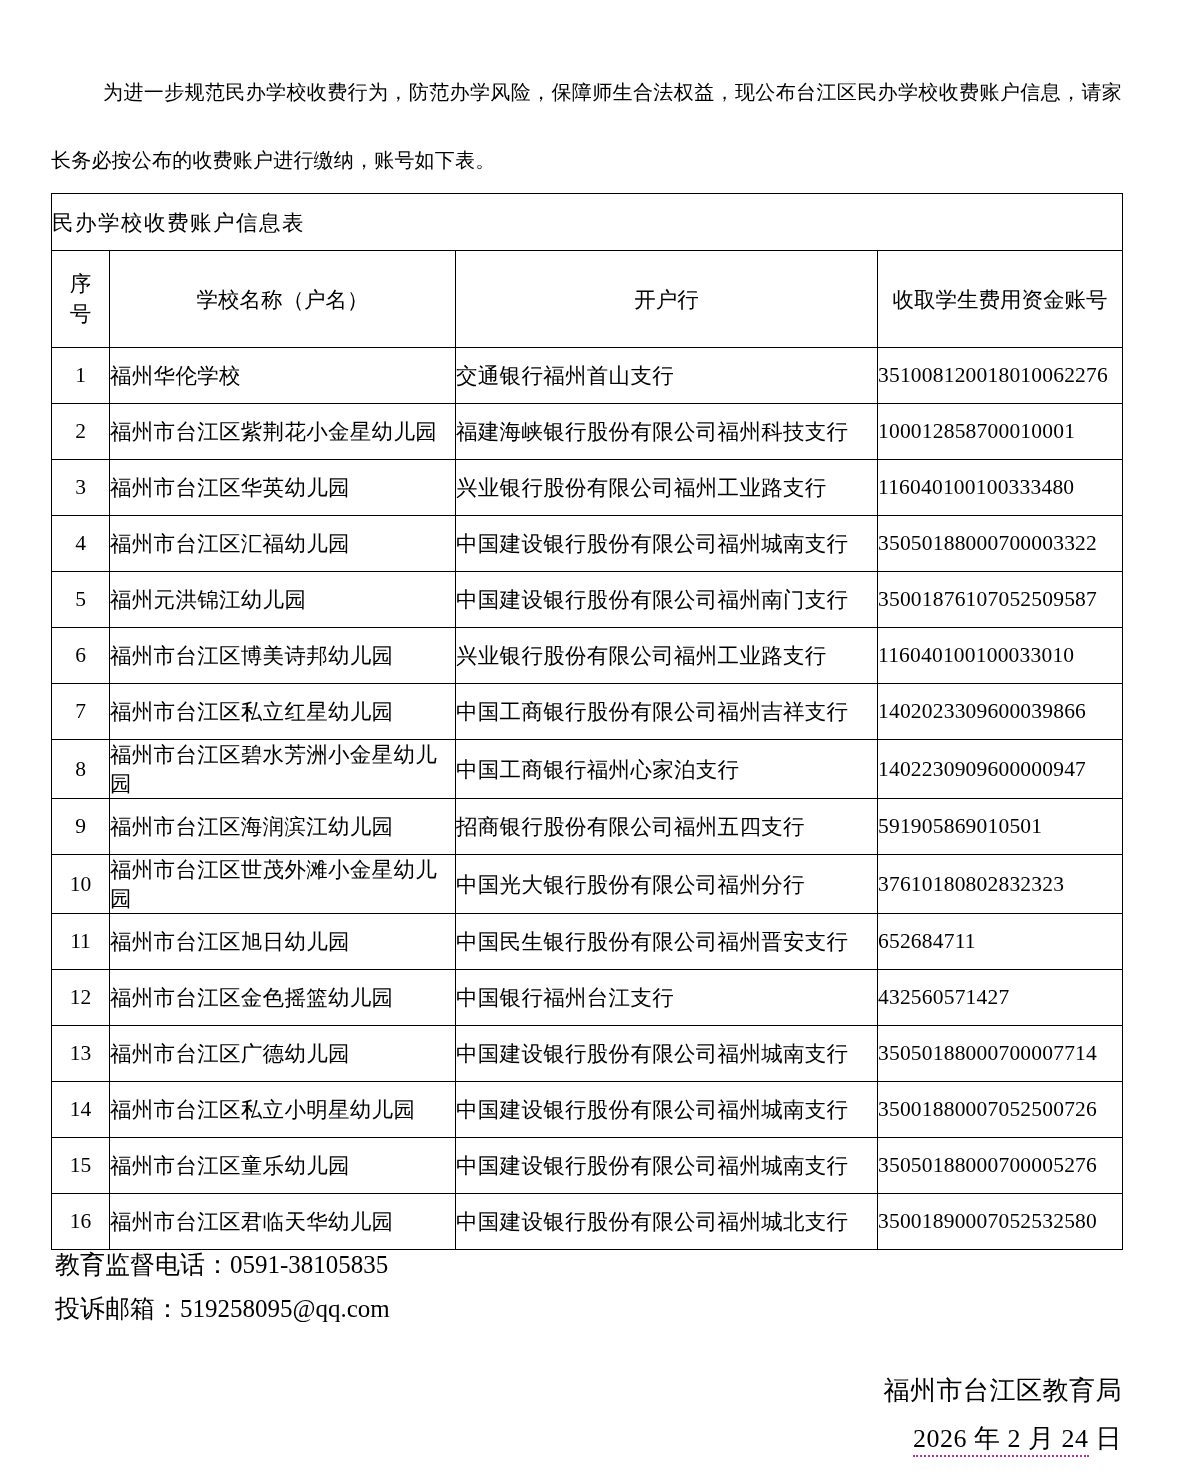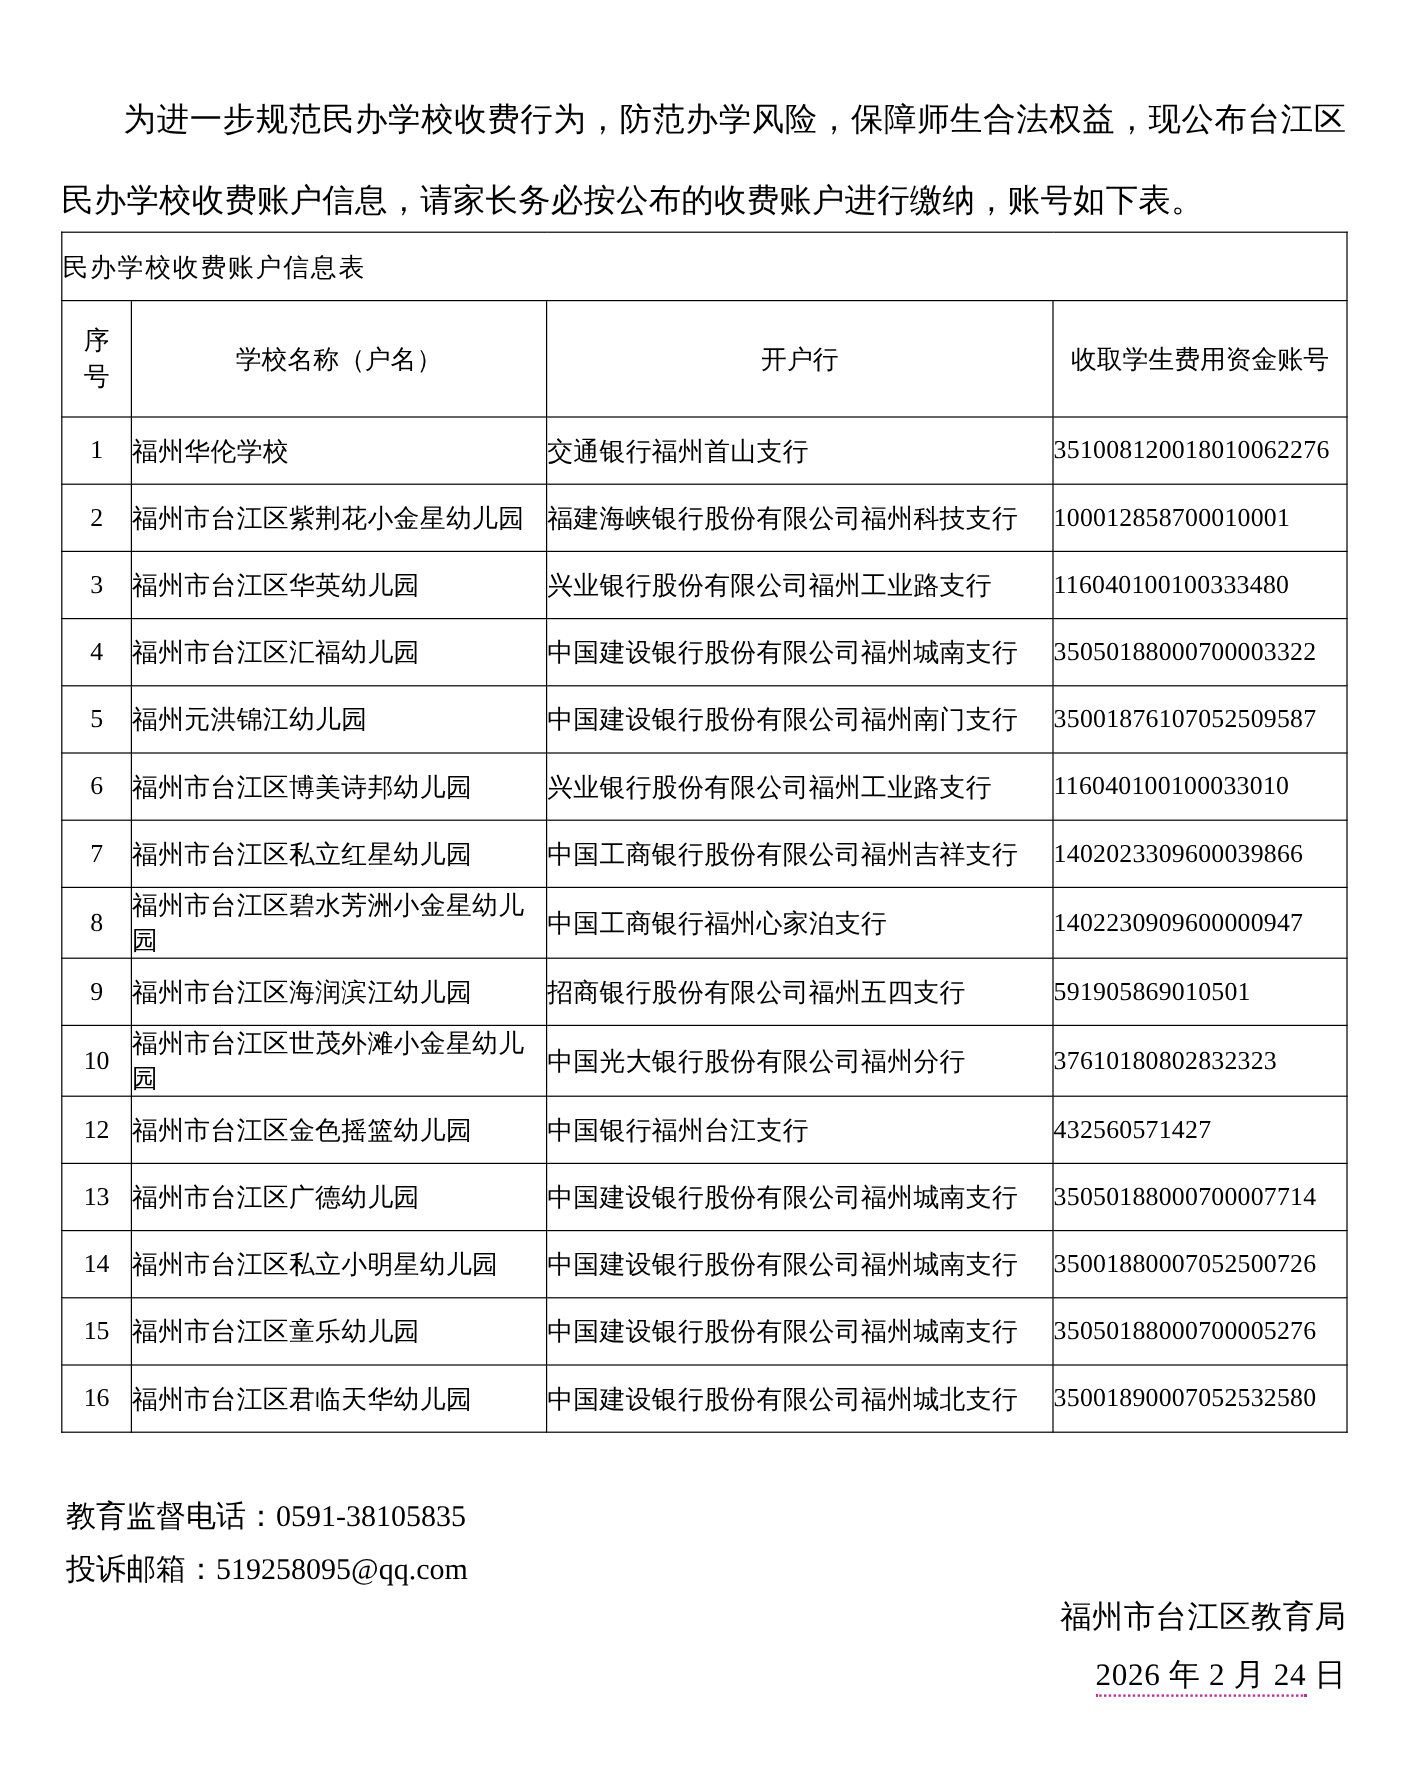--- a/index.html
+++ b/index.html
@@ -15,21 +15,21 @@
     position: relative;
     overflow: hidden;
   }
 
   
   .intro {
     position: absolute;
     left: 51px;
     top: 38px;
     width: 1071px;
-    font-size: 27px;
+    font-size: 20px;
     line-height: 68px;
     text-align: justify;
     text-align-last: left;
     text-indent: 52px;
     letter-spacing: 0.2px;
   }
 
   
   .fee-table {
     position: absolute;
@@ -86,21 +86,21 @@
   .contact div { white-space: nowrap; }
 
   .signoff {
     position: absolute;
     right: 56px;
     top: 1325px;
     text-align: right;
     font-size: 26px;
     line-height: 46px;
   }
-  .signoff .dept { white-space: nowrap; letter-spacing: 0.5px; }
+  .signoff .dept { white-space: nowrap; letter-spacing: 0.5px; margin-top: 43px; }
   .signoff .date {
     white-space: nowrap;
     letter-spacing: 0.5px;
     margin-top: 2px;
   }
   .date-marked {
     border-bottom: 2px dotted #c0309a;
     padding-bottom: 2px;
   }
 </style>
@@ -184,20 +184,26 @@
       <td class="c-bank">招商银行股份有限公司福州五四支行</td>
       <td class="c-acct">591905869010501</td>
     </tr>
     <tr class="data-row">
       <td class="c-seq">10</td>
       <td class="c-name">福州市台江区世茂外滩小金星幼儿园</td>
       <td class="c-bank">中国光大银行股份有限公司福州分行</td>
       <td class="c-acct">37610180802832323</td>
     </tr>
     <tr class="data-row">
+      <td class="c-seq">11</td>
+      <td class="c-name">福州市台江区旭日幼儿园</td>
+      <td class="c-bank">中国民生银行股份有限公司福州晋安支行</td>
+      <td class="c-acct">652684711</td>
+    </tr>
+    <tr class="data-row">
       <td class="c-seq">12</td>
       <td class="c-name">福州市台江区金色摇篮幼儿园</td>
       <td class="c-bank">中国银行福州台江支行</td>
       <td class="c-acct">432560571427</td>
     </tr>
     <tr class="data-row">
       <td class="c-seq">13</td>
       <td class="c-name">福州市台江区广德幼儿园</td>
       <td class="c-bank">中国建设银行股份有限公司福州城南支行</td>
       <td class="c-acct">35050188000700007714</td>

